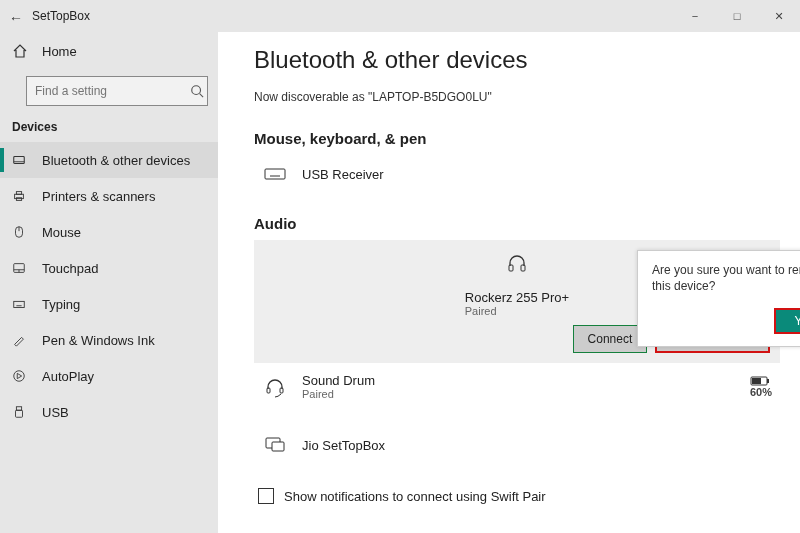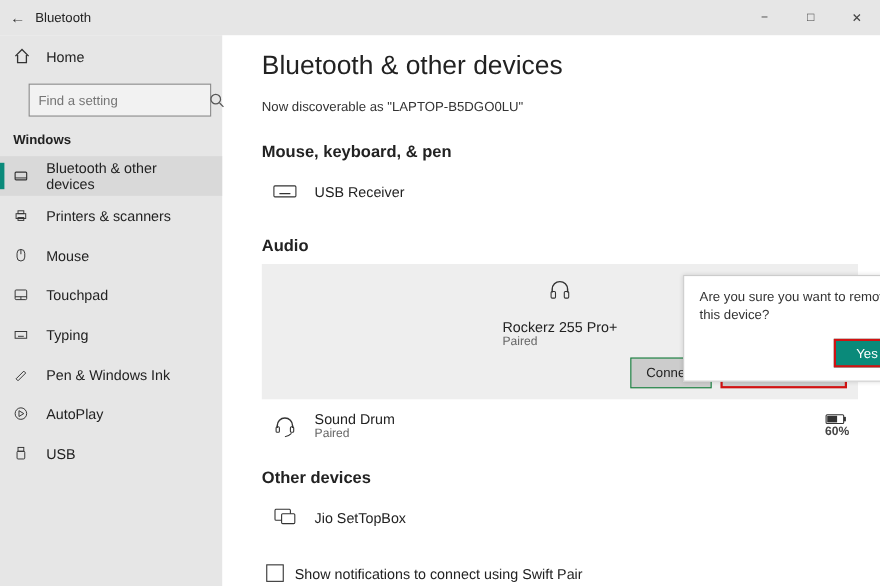--- a/index.html
+++ b/index.html
@@ -8,21 +8,21 @@
 
 .titlebar { height: 32px; display: flex; align-items: center; background: #e6e6e6; }
 .titlebar .back { width: 32px; text-align: center; font-size: 14px; color: #333; }
 .titlebar .title { font-size: 12px; color: #222; }
 .winctrls { margin-left: auto; display: flex; }
 .winctrls div { width: 42px; height: 32px; display: flex; align-items: center; justify-content: center; color: #444; font-size: 11px; }
 
 .main { display: flex; height: calc(100% - 32px); }
 
 
-.sidebar { width: 202px; background: #e6e6e6; padding: 0; display: flex; flex-direction: column; }
+.sidebar { width: 218px; background: #e6e6e6; padding: 0; display: flex; flex-direction: column; }
 .home-row { display: flex; align-items: center; height: 38px; padding: 0 12px; gap: 14px; font-size: 13px; }
 .home-row .icon { width: 16px; text-align: center; color: #333; }
 .searchbox { margin: 6px 10px 10px 26px; height: 30px; border: 1px solid #888; background: #f2f2f2; display: flex; align-items: center; padding: 0 8px; }
 .searchbox input { flex: 1; border: none; background: transparent; outline: none; font-size: 12px; color: #555; }
 .searchbox .sicon { color: #555; font-size: 13px; }
 .group-label { font-size: 12px; font-weight: 600; padding: 4px 12px 8px 12px; }
 .navitem { display: flex; align-items: center; height: 36px; padding: 0 12px; gap: 14px; font-size: 13px; position: relative; }
 .navitem.selected { background: #d9d9d9; }
 .navitem.selected::before { content: ""; position: absolute; left: 0; top: 6px; bottom: 6px; width: 4px; background: #0a8a7a; }
 .navitem .icon { width: 16px; text-align: center; color: #333; font-size: 14px; }
@@ -59,21 +59,21 @@
 .swift { margin-top: 24px; display: flex; align-items: center; gap: 10px; padding-left: 4px; }
 .swift .cbox { width: 16px; height: 16px; border: 1px solid #333; }
 
 svg { display: block; }
 </style>
 </head>
 <body>
 
 <div class="titlebar">
   <div class="back">←</div>
-  <div class="title">Bluetooth</div>
+  <div class="title">SetTopBox</div>
   <div class="winctrls">
     <div>−</div>
     <div>□</div>
     <div>✕</div>
   </div>
 </div>
 
 <div class="main">
 
   <div class="sidebar">
@@ -87,21 +87,21 @@
     </div>
     <div class="searchbox">
       <input placeholder="Find a setting" style="">
       <span class="sicon">
         <svg width="14" height="14" viewBox="0 0 16 16">
             <circle cx="7" cy="7" r="5" fill="none" stroke="#555" stroke-width="1.3"></circle>
             <line x1="11" y1="11" x2="15" y2="15" stroke="#555" stroke-width="1.3"></line>
           </svg>
       </span>
     </div>
-    <div class="group-label">Windows</div>
+    <div class="group-label">Devices</div>
 
     <div class="navitem selected">
       <span class="icon">
         <svg width="14" height="14" viewBox="0 0 16 16">
             <rect x="2" y="4" width="12" height="8" rx="1" fill="none" stroke="#333" stroke-width="1.2"></rect>
             <line x1="2" y1="10" x2="14" y2="10" stroke="#333"></line>
           </svg>
       </span>
       <span>Bluetooth &amp; other devices</span>
     </div>
@@ -236,21 +236,20 @@
               <rect x="1" y="1" width="16" height="8" rx="1" fill="none" stroke="#333"></rect>
               <rect x="17" y="3" width="2" height="4" fill="#333"></rect>
               <rect x="2" y="2" width="9" height="6" fill="#333"></rect>
             </svg>
           <div>60%</div>
         </div>
       </div>
     </div>
 
     <div class="other">
-      <h2>Other devices</h2>
       <div class="device-row">
         <span class="dicon">
           <svg width="22" height="18" viewBox="0 0 22 18">
               <rect x="2" y="2" width="14" height="10" rx="1" fill="none" stroke="#333"></rect>
               <rect x="8" y="6" width="12" height="9" rx="1" fill="#fff" stroke="#333"></rect>
             </svg>
         </span>
         <div class="dinfo">
           <span class="dname">Jio SetTopBox</span>
         </div>

